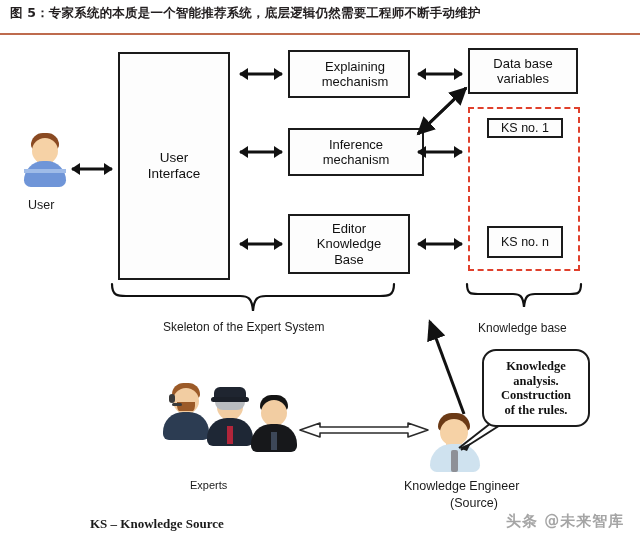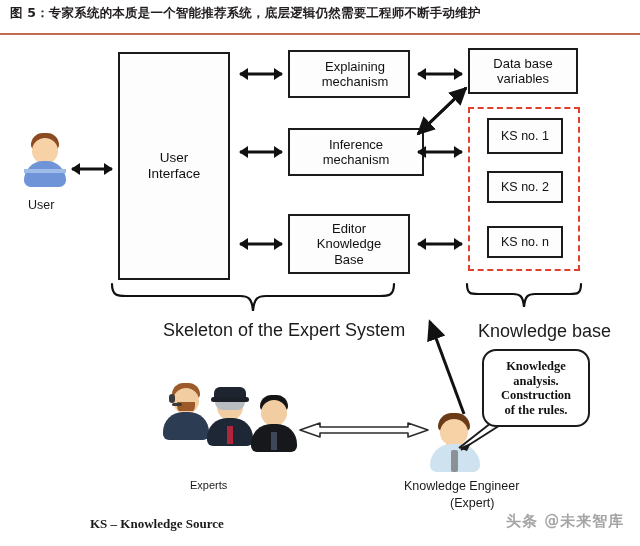--- a/index.html
+++ b/index.html
@@ -34,21 +34,21 @@
     font-size:13px;color:#111;
     font-family:"Liberation Sans",sans-serif;
   }
   .box.small{font-size:12.5px;border-width:2px;}
 
   #ui-box{left:118px;top:52px;width:112px;height:228px;font-size:13.5px;}
   #explain-box{left:288px;top:50px;width:122px;height:48px;}
   #infer-box{left:288px;top:128px;width:136px;height:48px;}
   #editor-box{left:288px;top:214px;width:122px;height:60px;}
   #db-box{left:468px;top:48px;width:110px;height:46px;}
-  #ks1-box{left:487px;top:118px;width:76px;height:36px;}
+  #ks1-box{left:487px;top:118px;width:76px;height:20px;}
   #ks2-box{left:487px;top:171px;width:76px;height:32px;}
   #ksn-box{left:487px;top:226px;width:76px;height:32px;}
 
   
   #kb-dashed{
     position:absolute;left:468px;top:107px;width:112px;height:164px;
     box-sizing:border-box;
     border:2px dashed #e0402c;
     background:transparent;
   }
@@ -77,21 +77,21 @@
 
   
   #diag-svg{position:absolute;left:404px;top:78px;width:80px;height:66px;}
 
   
   .brace-svg{position:absolute;}
   #brace-left{left:108px;top:282px;width:290px;height:32px;}
   #brace-right{left:463px;top:282px;width:122px;height:28px;}
 
   .cap-label{
-    position:absolute;font-size:18px;color:#1b1b1b;
+    position:absolute;font-size:12px;color:#1b1b1b;
     font-family:"Liberation Sans",sans-serif;white-space:nowrap;
   }
   #skeleton-label{left:163px;top:320px;}
   #kb-label{left:478px;top:321px;}
 
   
   .person{position:absolute;}
 
   
   #user-icon{left:22px;top:133px;width:46px;height:62px;}
@@ -267,21 +267,20 @@
     <line x1="12" y1="58" x2="64" y2="8" stroke="#111" stroke-width="3" marker-start="url(#dblk2)" marker-end="url(#dblk)" transform="rotate(180 12 58)" style="display:none"></line>
     <line x1="14" y1="56" x2="62" y2="10" stroke="#111" stroke-width="3" marker-end="url(#dblk)"></line>
     <line x1="62" y1="10" x2="14" y2="56" stroke="#111" stroke-width="3" marker-end="url(#dblk2)"></line>
   </svg>
 
   <div class="box" id="db-box" style="white-space:pre-line;">Data base
 variables</div>
 
   <div id="kb-dashed"></div>
   <div class="box small" id="ks1-box">KS no. 1</div>
-  <div class="box small" id="ks2-box">KS no. 2</div>
   <div class="box small" id="ksn-box">KS no. n</div>
 
   <svg class="brace-svg" id="brace-left" viewBox="0 0 290 32">
     <path d="M4,2 C4,14 10,14 18,14 L132,14 C140,14 144,16 145,29 C146,16 150,14 158,14 L272,14 C280,14 286,14 286,2" fill="none" stroke="#111" stroke-width="2.2" stroke-linecap="round"></path>
   </svg>
   <svg class="brace-svg" id="brace-right" viewBox="0 0 122 28">
     <path d="M4,2 C4,12 8,12 15,12 L50,12 C57,12 60,14 61,25 C62,14 65,12 72,12 L107,12 C114,12 118,12 118,2" fill="none" stroke="#111" stroke-width="2.2" stroke-linecap="round"></path>
   </svg>
 
   <div class="cap-label" id="skeleton-label">Skeleton of the Expert System</div>
@@ -321,21 +320,21 @@
   </svg>
 
   <div class="person" id="ke-icon">
     <div class="hair"></div>
     <div class="face"></div>
     <div class="neck"></div>
     <div class="shirt"></div>
     <div class="tie"></div>
   </div>
   <div id="ke-label1">Knowledge Engineer</div>
-  <div id="ke-label2">(Expert)</div>
+  <div id="ke-label2">(Source)</div>
 
   <svg id="ke-arrow-svg" viewBox="0 0 60 108">
     <defs>
       <marker id="upArrow" markerWidth="8" markerHeight="8" refX="6" refY="3.2" orient="auto">
         <path d="M0,0 L7,3.2 L0,6.4 z" fill="#111"></path>
       </marker>
     </defs>
     <line x1="46" y1="102" x2="12" y2="10" stroke="#111" stroke-width="3" marker-end="url(#upArrow)"></line>
   </svg>
 

